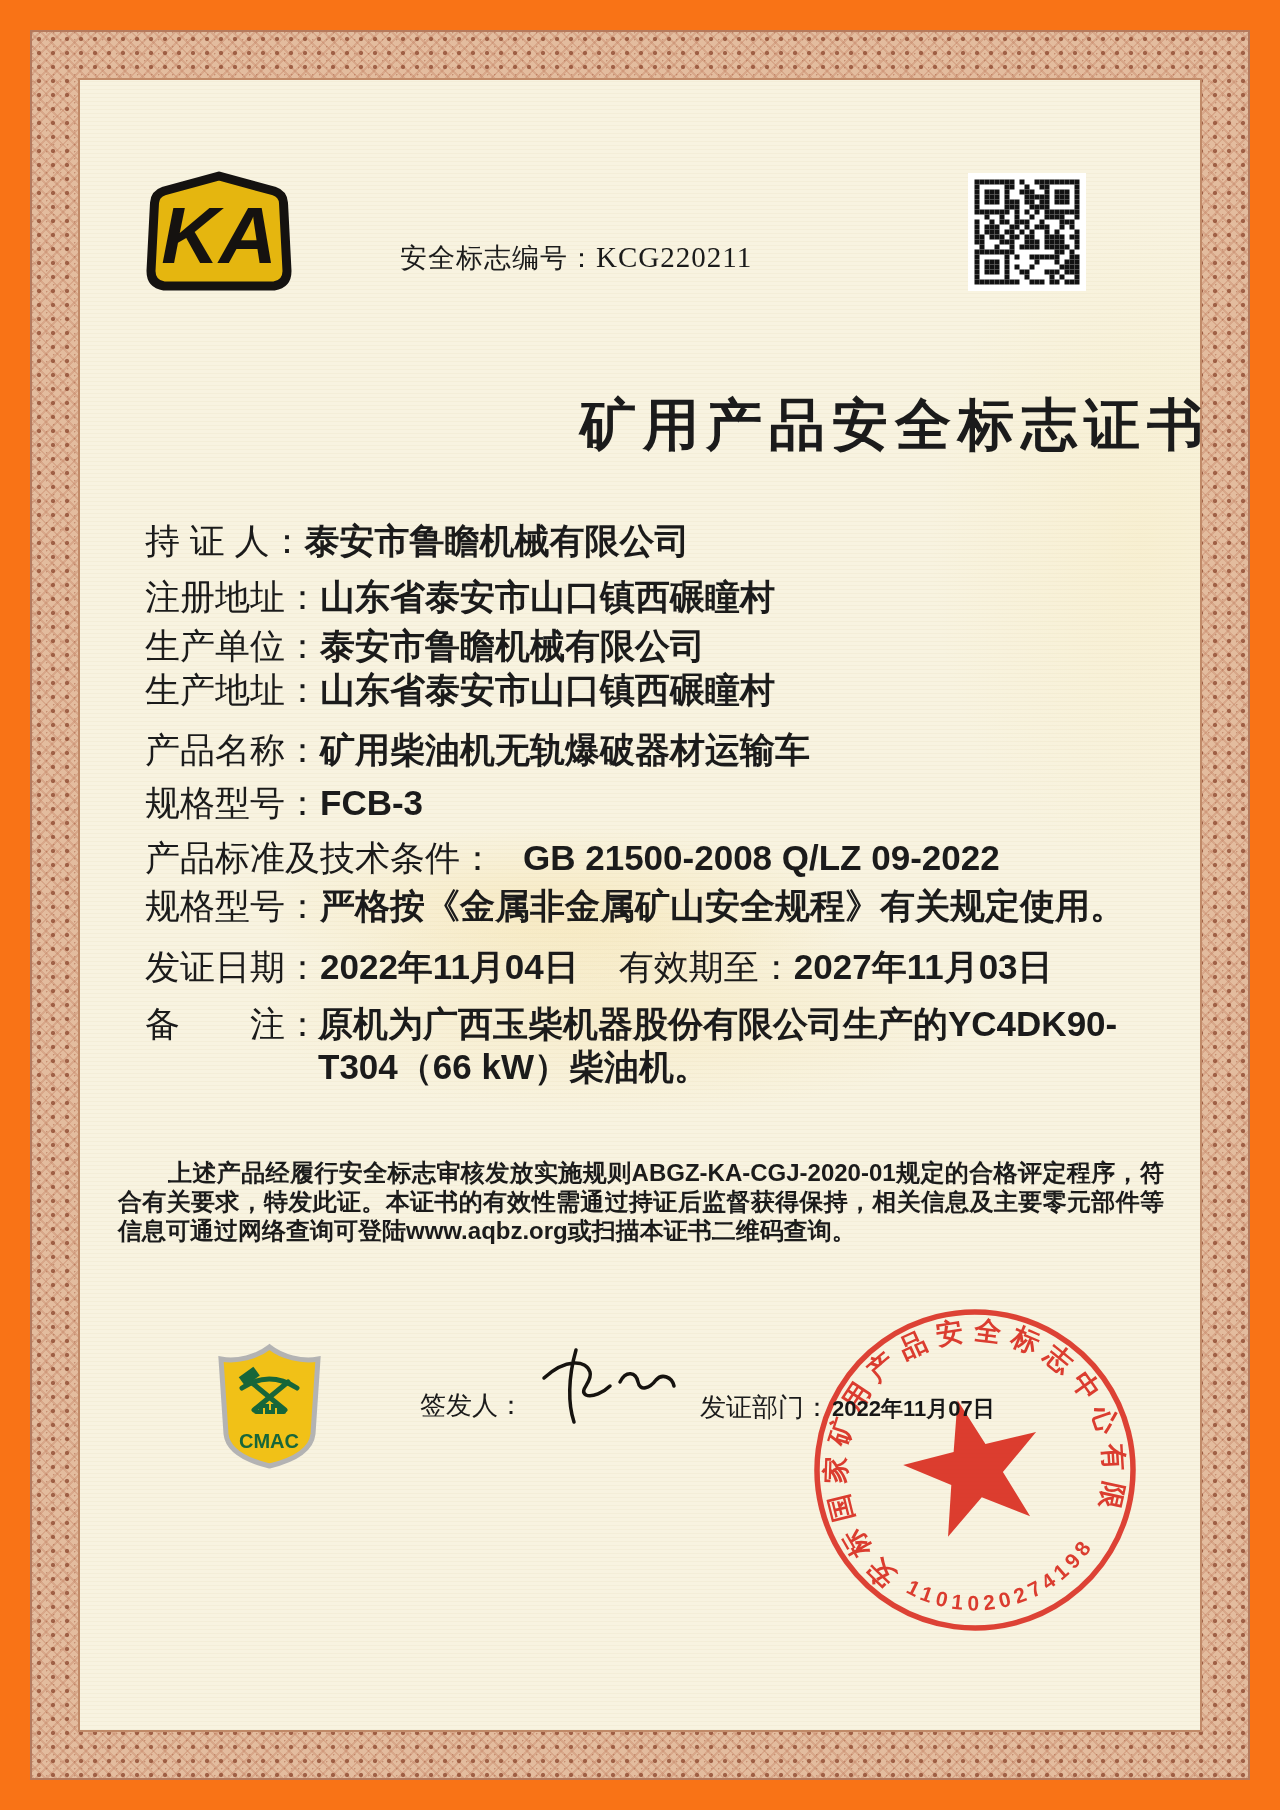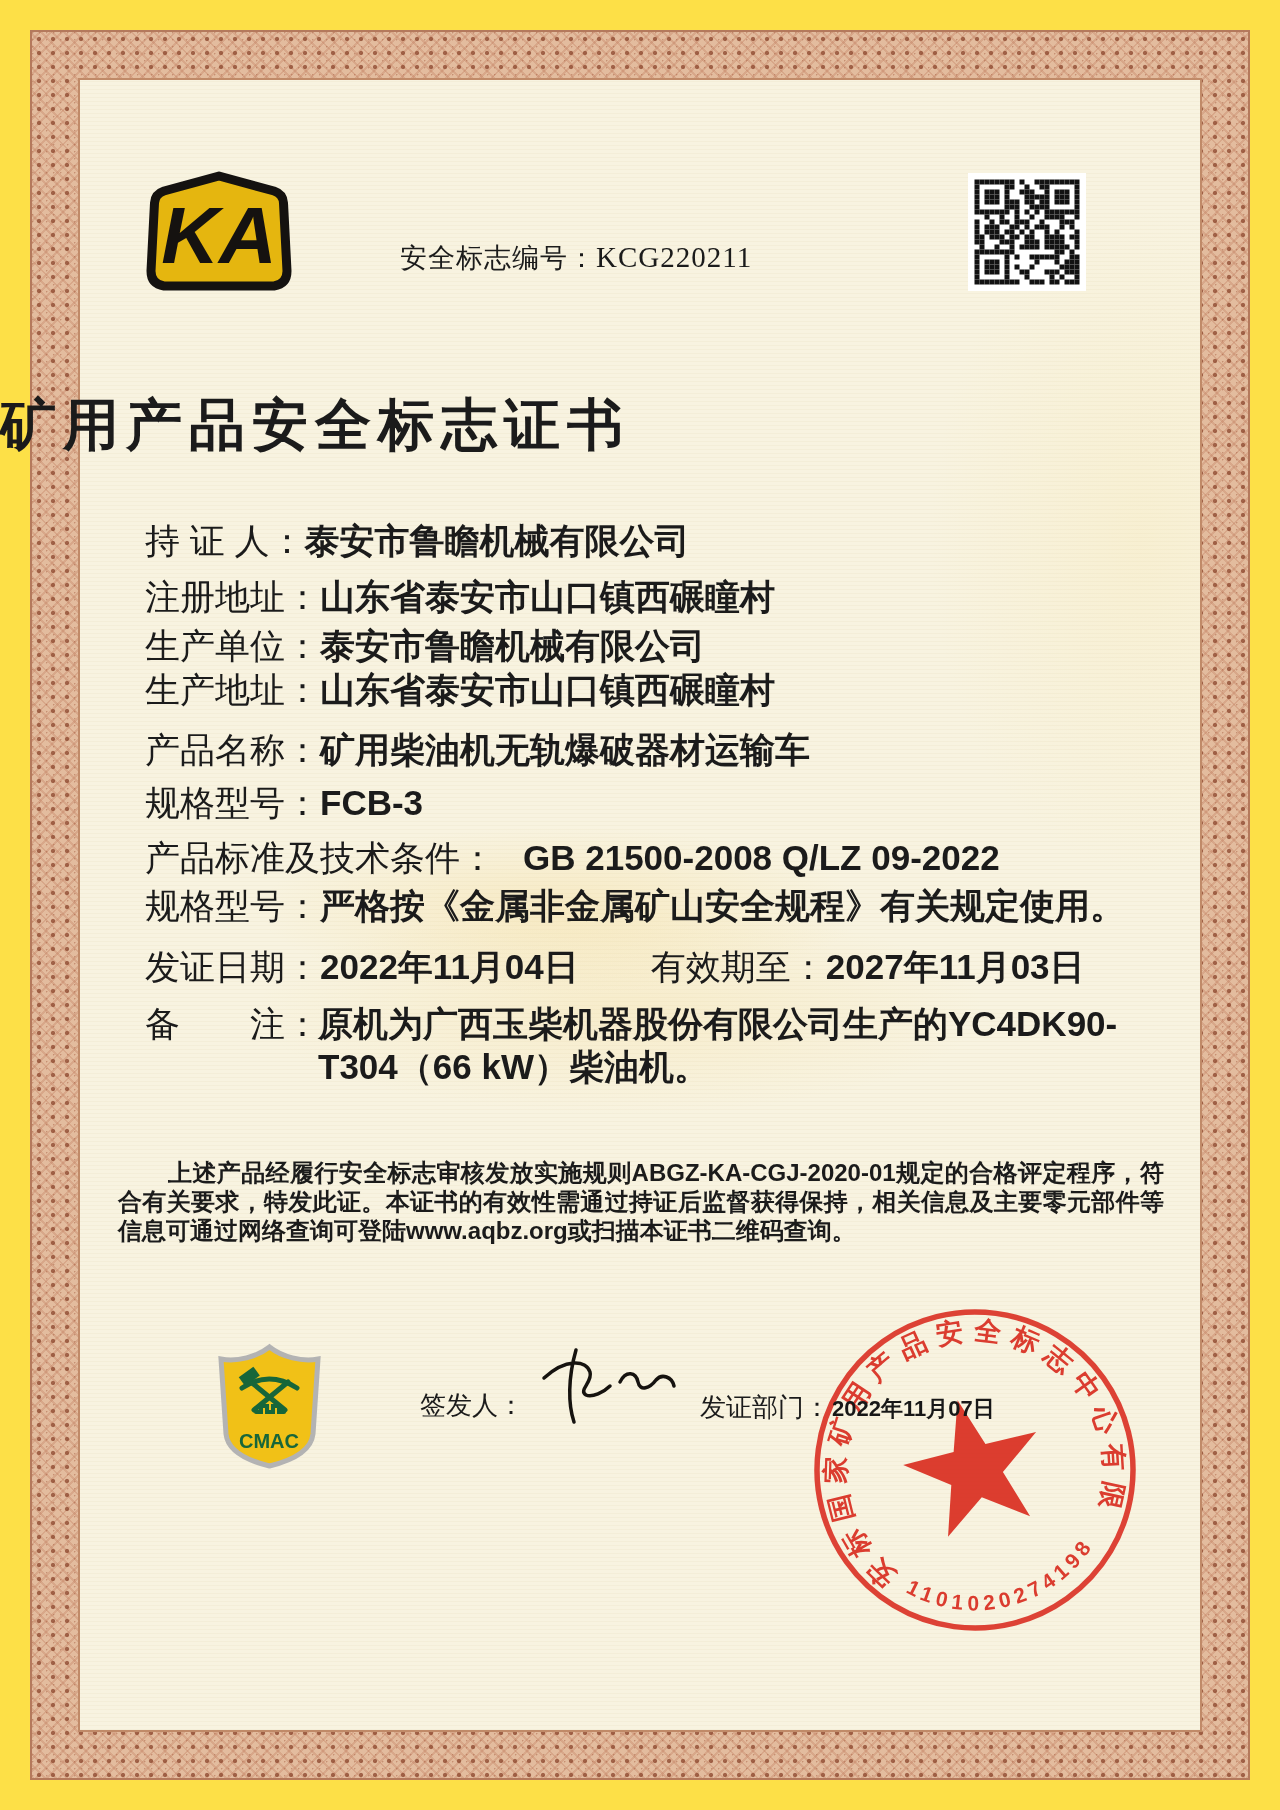--- a/index.html
+++ b/index.html
@@ -1,17 +1,17 @@
 <!DOCTYPE html>
 <html><head>
 <meta charset="utf-8">
 <style>
   html,body{margin:0;padding:0;}
   body{width:1280px;height:1810px;background:#fcfaf4;font-family:"Liberation Sans",sans-serif;color:#1b1b1b;}
-  .page{position:relative;width:1280px;height:1810px;overflow:hidden;background:#fde047;}
+  .page{position:relative;width:1280px;height:1810px;overflow:hidden;background:#f97316;}
 
   
   .band{
     position:absolute;inset:30px;
     border:2px solid #b4795c;
     background-color:#e3bc9e;
     background-image:
       radial-gradient(circle at 7px 7px, rgba(150,84,58,.85) 1.6px, transparent 2.6px),
       radial-gradient(circle at 0 0, rgba(170,100,70,.5) 1px, transparent 2px),
       repeating-linear-gradient(45deg, rgba(190,120,90,.30) 0 2px, transparent 2px 8px),
@@ -25,27 +25,27 @@
     background-image:
       radial-gradient(ellipse 430px 120px at 480px 830px, rgba(244,212,128,.30), transparent 70%),
       radial-gradient(ellipse 520px 150px at 540px 930px, rgba(244,212,128,.22), transparent 70%),
       radial-gradient(ellipse 300px 480px at 1060px 460px, rgba(246,226,160,.22), transparent 70%),
       repeating-linear-gradient(0deg, rgba(222,210,174,.16) 0 1px, transparent 1px 4px);
   }
 
   .abs{position:absolute;}
   .cert-line{top:240px;left:400px;font-size:27px;font-weight:500;letter-spacing:1px;}
   .cert-no{font-family:"Liberation Serif",serif;font-size:29px;font-weight:500;letter-spacing:1px;}
-  .title{top:388px;left:0;right:70px;text-align:left;font-size:56px;font-weight:900;letter-spacing:7px;}
+  .title{top:388px;left:0;right:70px;text-align:right;font-size:56px;font-weight:900;letter-spacing:7px;}
 
   .field-row{left:145px;right:100px;display:flex;align-items:flex-start;font-size:35px;line-height:34px;position:absolute;}
   .flabel{min-width:122px;font-weight:500;white-space:nowrap;}
   .long .flabel{min-width:0;margin-right:28px;}
   .fvalue{font-weight:bold;}
-  .gap-l{margin-left:72px;}
+  .gap-l{margin-left:40px;}
   .remark-row{line-height:43px;}
   .remark-row .fvalue{width:872px;}
 
   .paragraph{top:1158px;left:118px;width:1046px;font-size:24px;line-height:29px;font-weight:bold;text-align:justify;text-indent:50px;}
 
   .footer-label{font-size:26px;font-weight:400;z-index:3;}
   .stamp-wrap{left:805px;top:1300px;width:340px;height:340px;z-index:2;}
   .stamp-date{left:832px;top:1394px;font-size:22px;font-weight:700;z-index:4;color:#171717;}
 
   .qr-wrap{left:968px;top:173px;background:#fff;padding:4px;line-height:0;}

